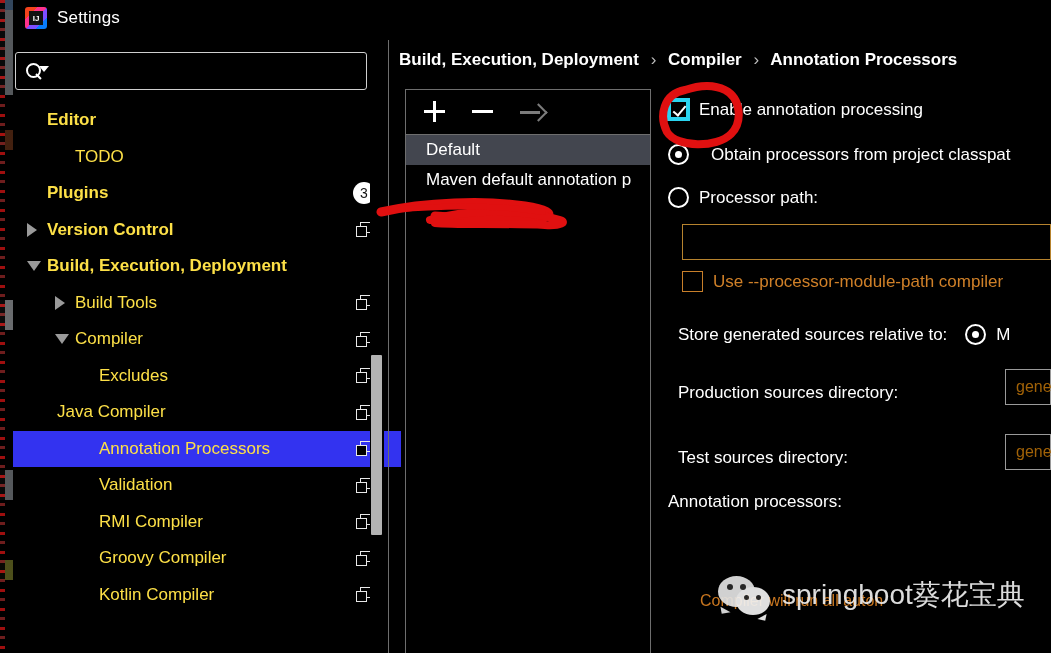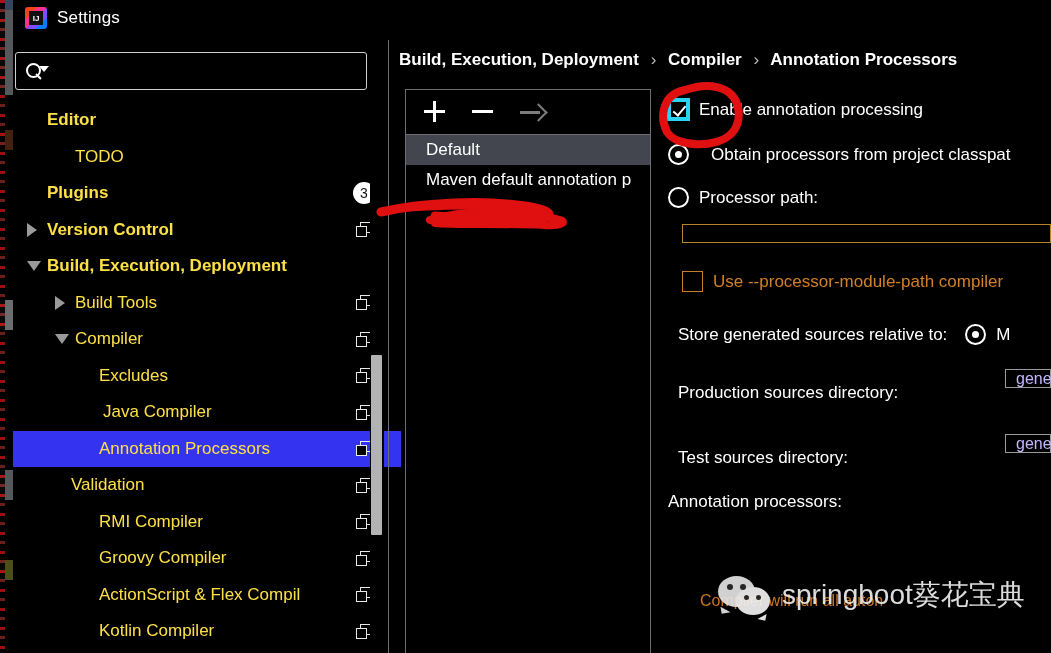--- a/index.html
+++ b/index.html
@@ -210,21 +210,21 @@
   .radio.on::after {
     content: ""; position: absolute; left: 5px; top: 5px; width: 7px; height: 7px;
     border-radius: 50%; background: #ffffff;
   }
   .lbl { font-size: 17px; color: #ffffff; margin-left: 10px; }
   .lbl.disabled { color: #d08028; }
   .lbl.plain { margin-left: 0; }
 
   .textfield {
     border: 1px solid #b6832e; background: #000; box-sizing: border-box;
-    height: 19px; color: #c4b5fd; font-size: 16px;
+    height: 36px; color: #a16207; font-size: 16px;
     display: flex; align-items: center; padding-left: 10px;
   }
   .textfield.normal { border-color: #9a9a9a; }
 
   .table-head {
     background: #00007f; color: #ffffff; font-size: 17px;
     height: 34px; display: flex; align-items: center; padding-left: 12px;
     box-sizing: border-box;
   }
   .table-box {
@@ -339,56 +339,49 @@
           </span>
         </div>
         <div class="tree-row">
           <span class="tree-label" style="margin-left: 86px;">Excludes</span>
           <span class="copy-icon">
             <i class="back"></i>
             <i class="front"></i>
           </span>
         </div>
         <div class="tree-row">
-          <span class="tree-label" style="margin-left: 90px; text-align: center;">Java Compiler</span>
+          <span class="tree-label" style="margin-left: 44px; text-align: center;">Java Compiler</span>
           <span class="copy-icon">
             <i class="back"></i>
             <i class="front"></i>
           </span>
         </div>
         <div class="tree-row selected">
           <span class="tree-label" style="margin-left: 86px;">Annotation Processors</span>
           <span class="copy-icon">
             <i class="back"></i>
             <i class="front"></i>
           </span>
         </div>
         <div class="tree-row">
-          <span class="tree-label" style="margin-left: 58px;">Validation</span>
+          <span class="tree-label" style="margin-left: 86px;">Validation</span>
           <span class="copy-icon">
             <i class="back"></i>
             <i class="front"></i>
           </span>
         </div>
         <div class="tree-row">
           <span class="tree-label" style="margin-left: 86px;">RMI Compiler</span>
           <span class="copy-icon">
             <i class="back"></i>
             <i class="front"></i>
           </span>
         </div>
         <div class="tree-row">
           <span class="tree-label" style="margin-left: 86px;">Groovy Compiler</span>
-          <span class="copy-icon">
-            <i class="back"></i>
-            <i class="front"></i>
-          </span>
-        </div>
-        <div class="tree-row">
-          <span class="tree-label" style="margin-left: 86px;">ActionScript &amp; Flex Compil</span>
           <span class="copy-icon">
             <i class="back"></i>
             <i class="front"></i>
           </span>
         </div>
         <div class="tree-row">
           <span class="tree-label" style="margin-left: 86px;">Kotlin Compiler</span>
           <span class="copy-icon">
             <i class="back"></i>
             <i class="front"></i>

